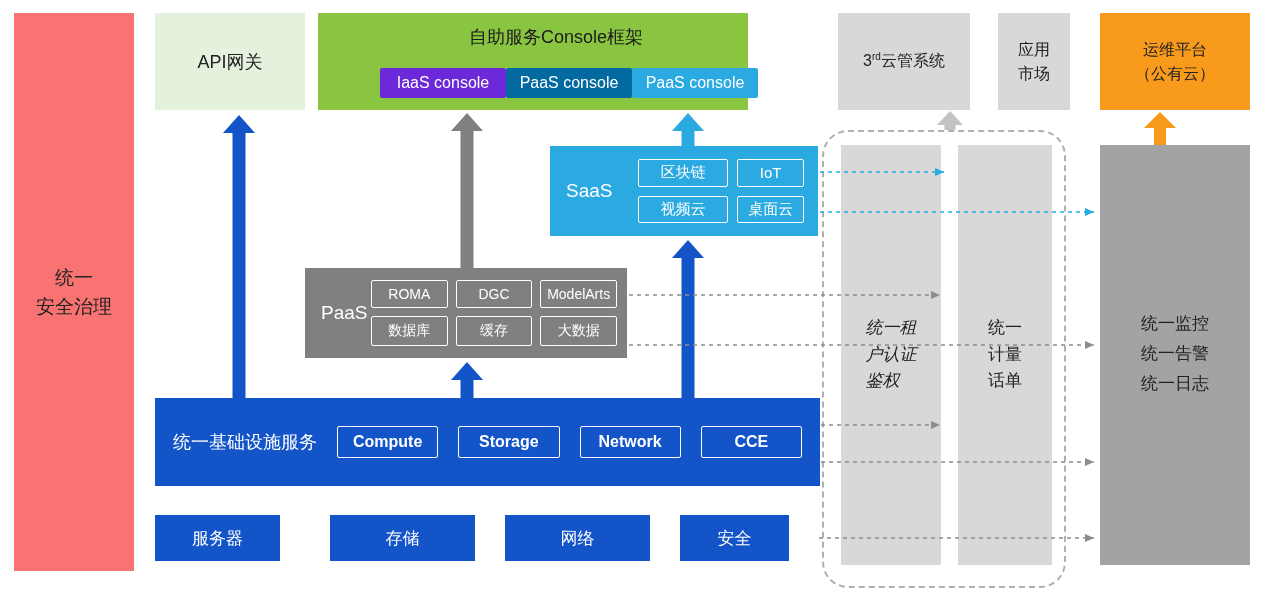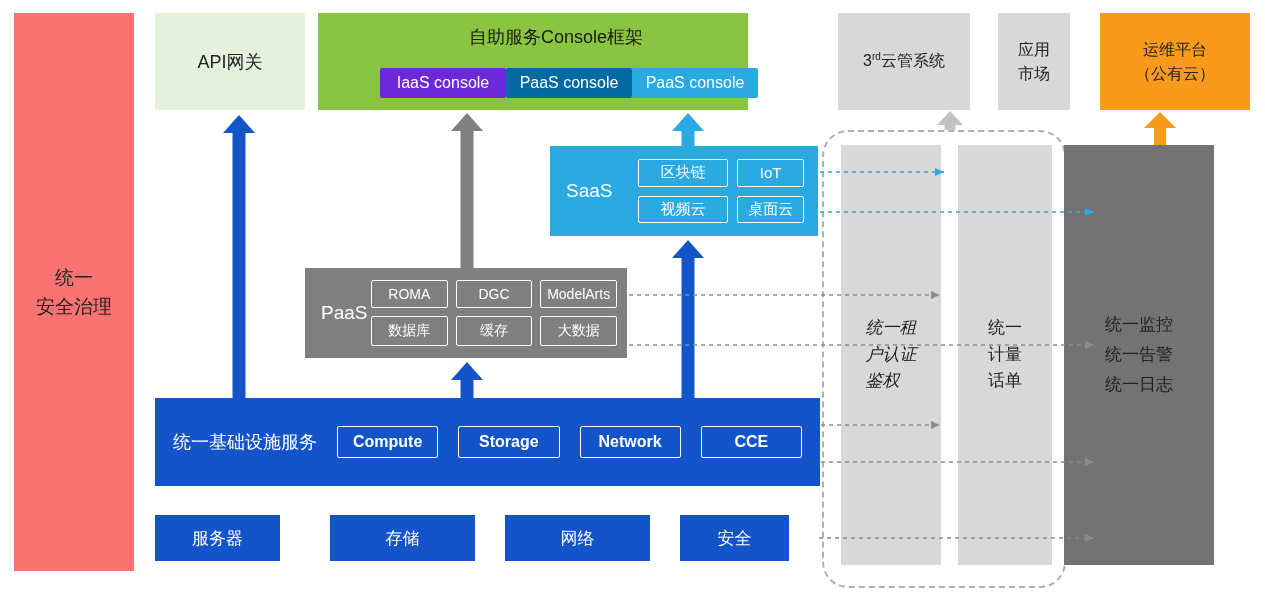--- a/index.html
+++ b/index.html
@@ -50,21 +50,21 @@
   .hw { top:515px; height:46px; background:#1355C8; color:#ffffff; font-size:17px; }
   .hw1 { left:155px; width:125px; }
   .hw2 { left:330px; width:145px; }
   .hw3 { left:505px; width:145px; }
   .hw4 { left:680px; width:109px; }
 
   
   .dashed-outline { position:absolute; left:822px; top:130px; width:244px; height:458px; border:2px dashed #AFAFAF; border-radius:26px; box-sizing:border-box; }
   .auth-bar { left:841px; top:145px; width:100px; height:420px; background:#D8D8D8; font-size:17px; line-height:1.55; text-align:left;font-style:italic; }
   .meter-bar { left:958px; top:145px; width:94px; height:420px; background:#D8D8D8; font-size:17px; line-height:1.55; text-align:left; }
-  .monitor-bar { left:1064px; top:145px; width:150px; height:420px; background:#737373; font-size:17px; line-height:1.75; }
+  .monitor-bar { left:1100px; top:145px; width:150px; height:420px; background:#a3a3a3; font-size:17px; line-height:1.75;font-family:Liberation Mono, monospace; }
 
   
   .arrow { position:absolute; width:32px; }
   .arrow .head { position:absolute; top:0; left:50%; transform:translateX(-50%); width:0; height:0;
                  border-left:16px solid transparent; border-right:16px solid transparent; }
   .arrow .body { position:absolute; top:16px; bottom:0; left:50%; transform:translateX(-50%); width:13px; }
   .arrow.blue .head { border-bottom:18px solid #1355C8; }  .arrow.blue .body { background:#1355C8; }
   .arrow.gray .head { border-bottom:18px solid #808080; }  .arrow.gray .body { background:#808080; }
   .arrow.cyan .head { border-bottom:18px solid #2BAAE2; }  .arrow.cyan .body { background:#2BAAE2; }
   .arrow.orange .head { border-bottom:16px solid #F89A1C; } .arrow.orange .body { background:#F89A1C; top:14px; width:12px; }

